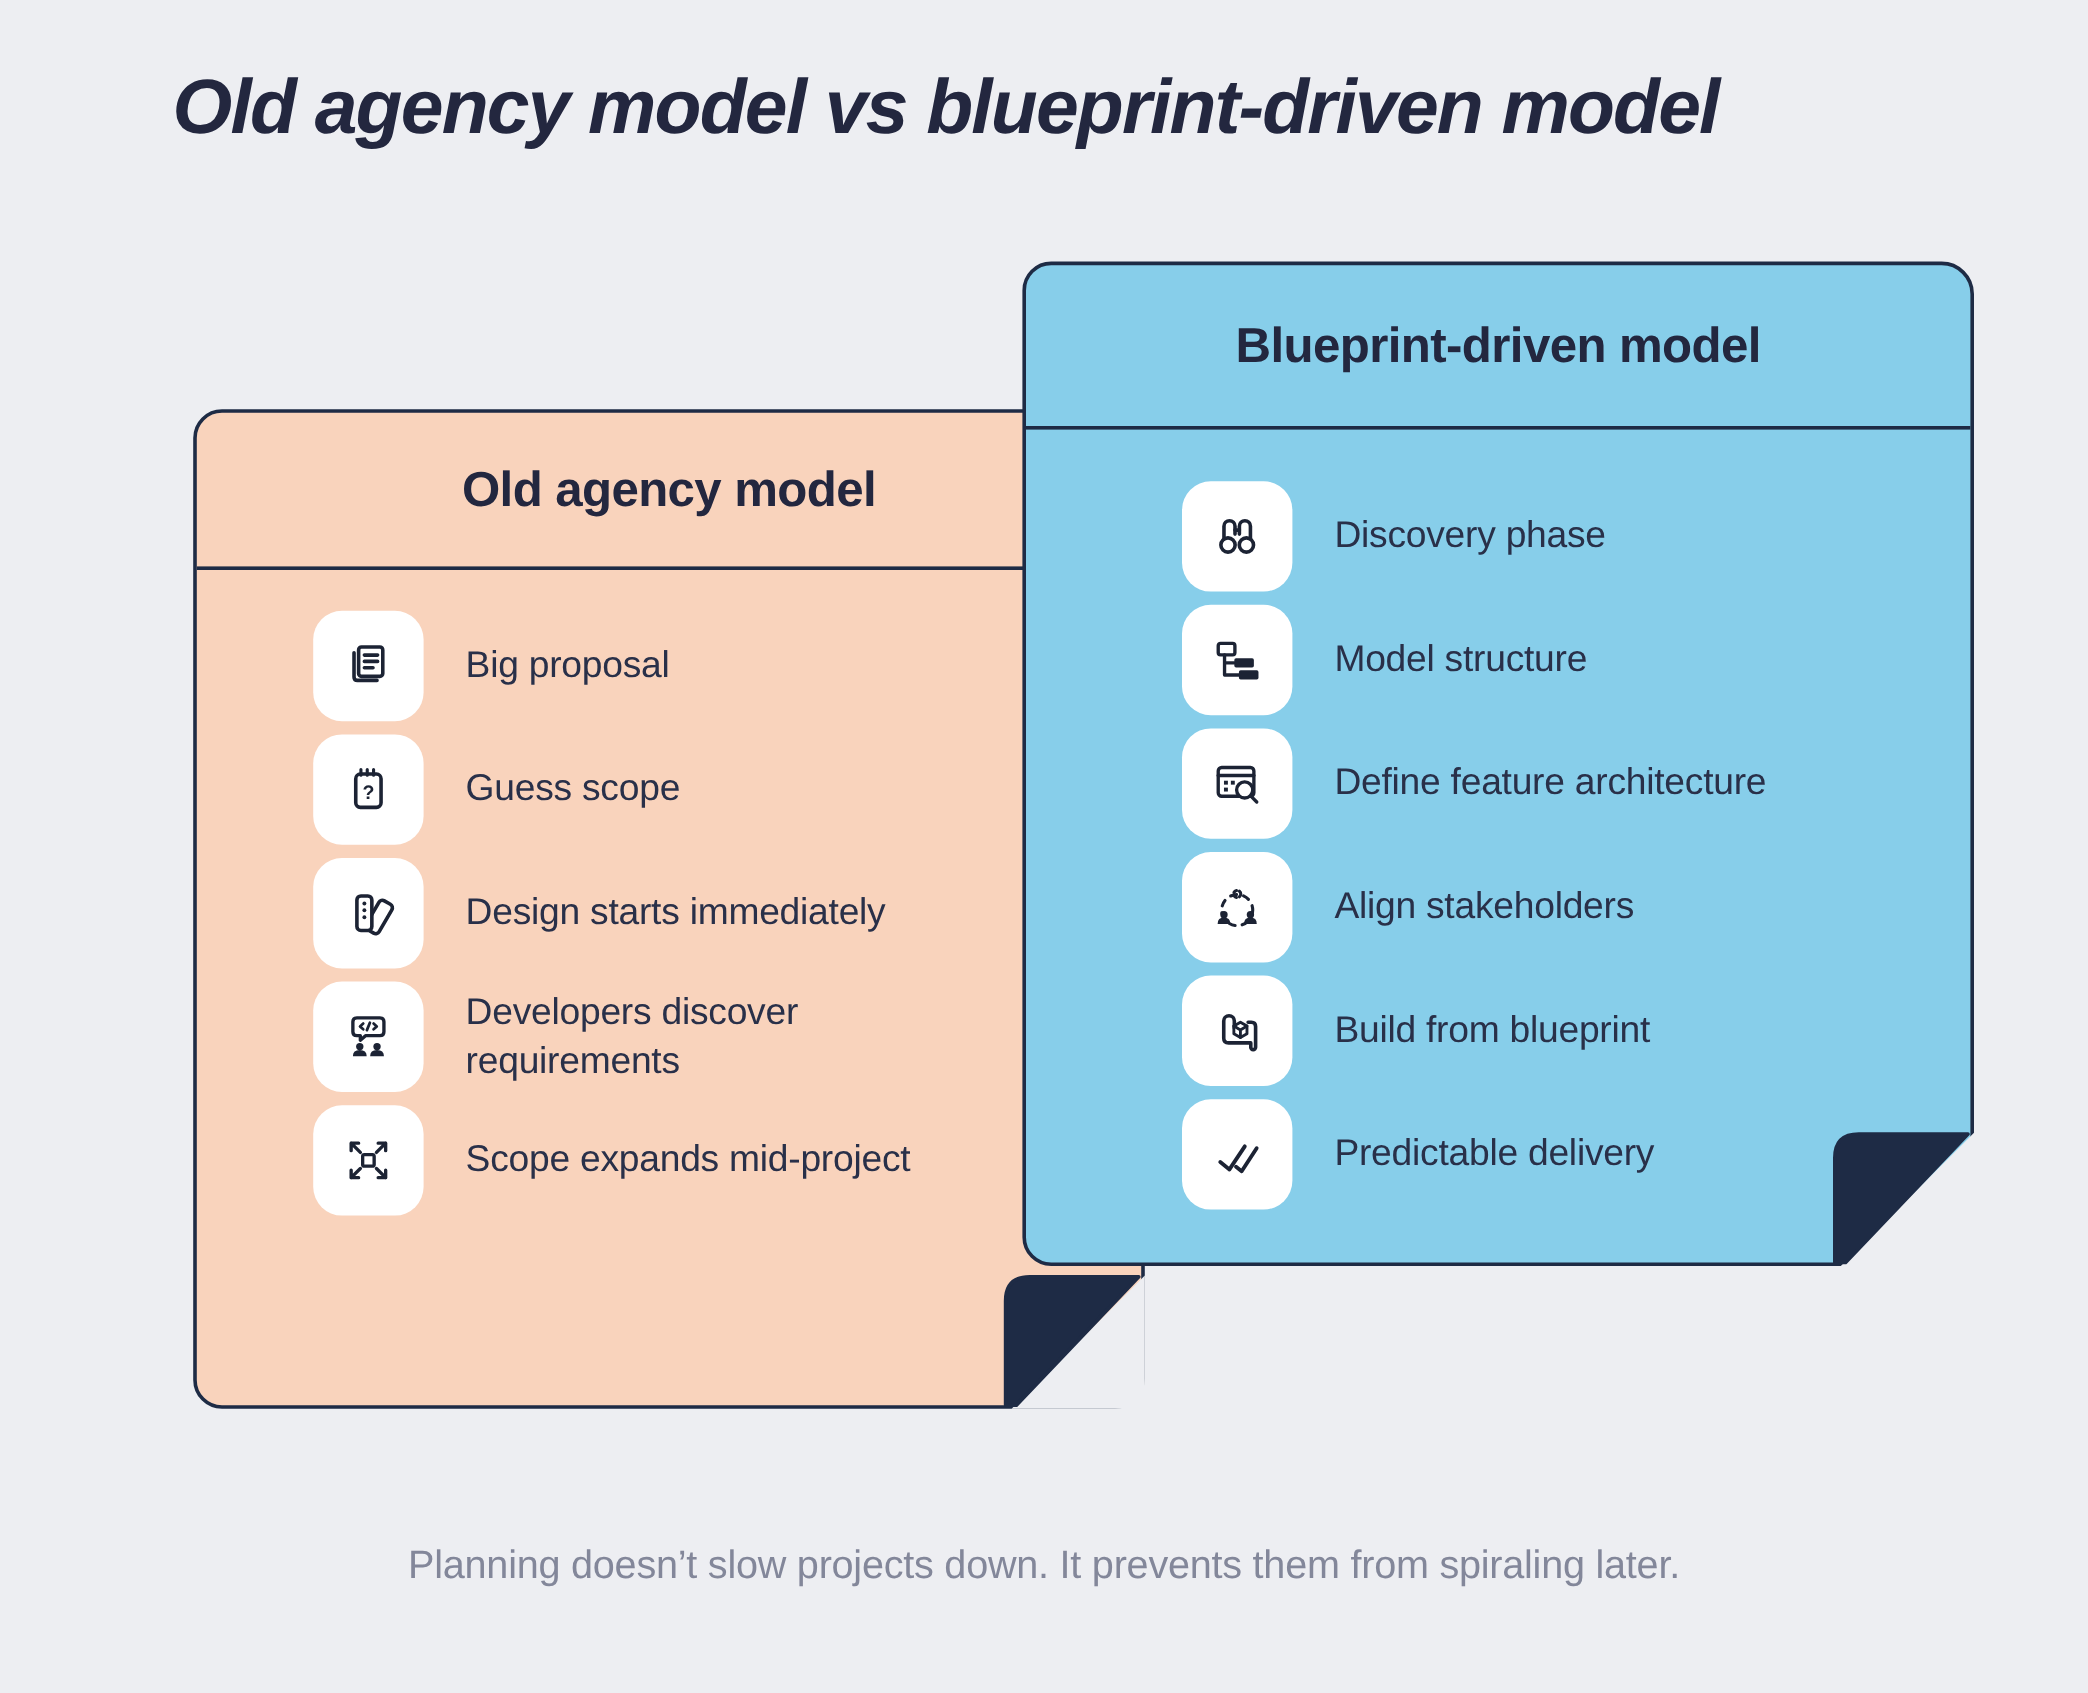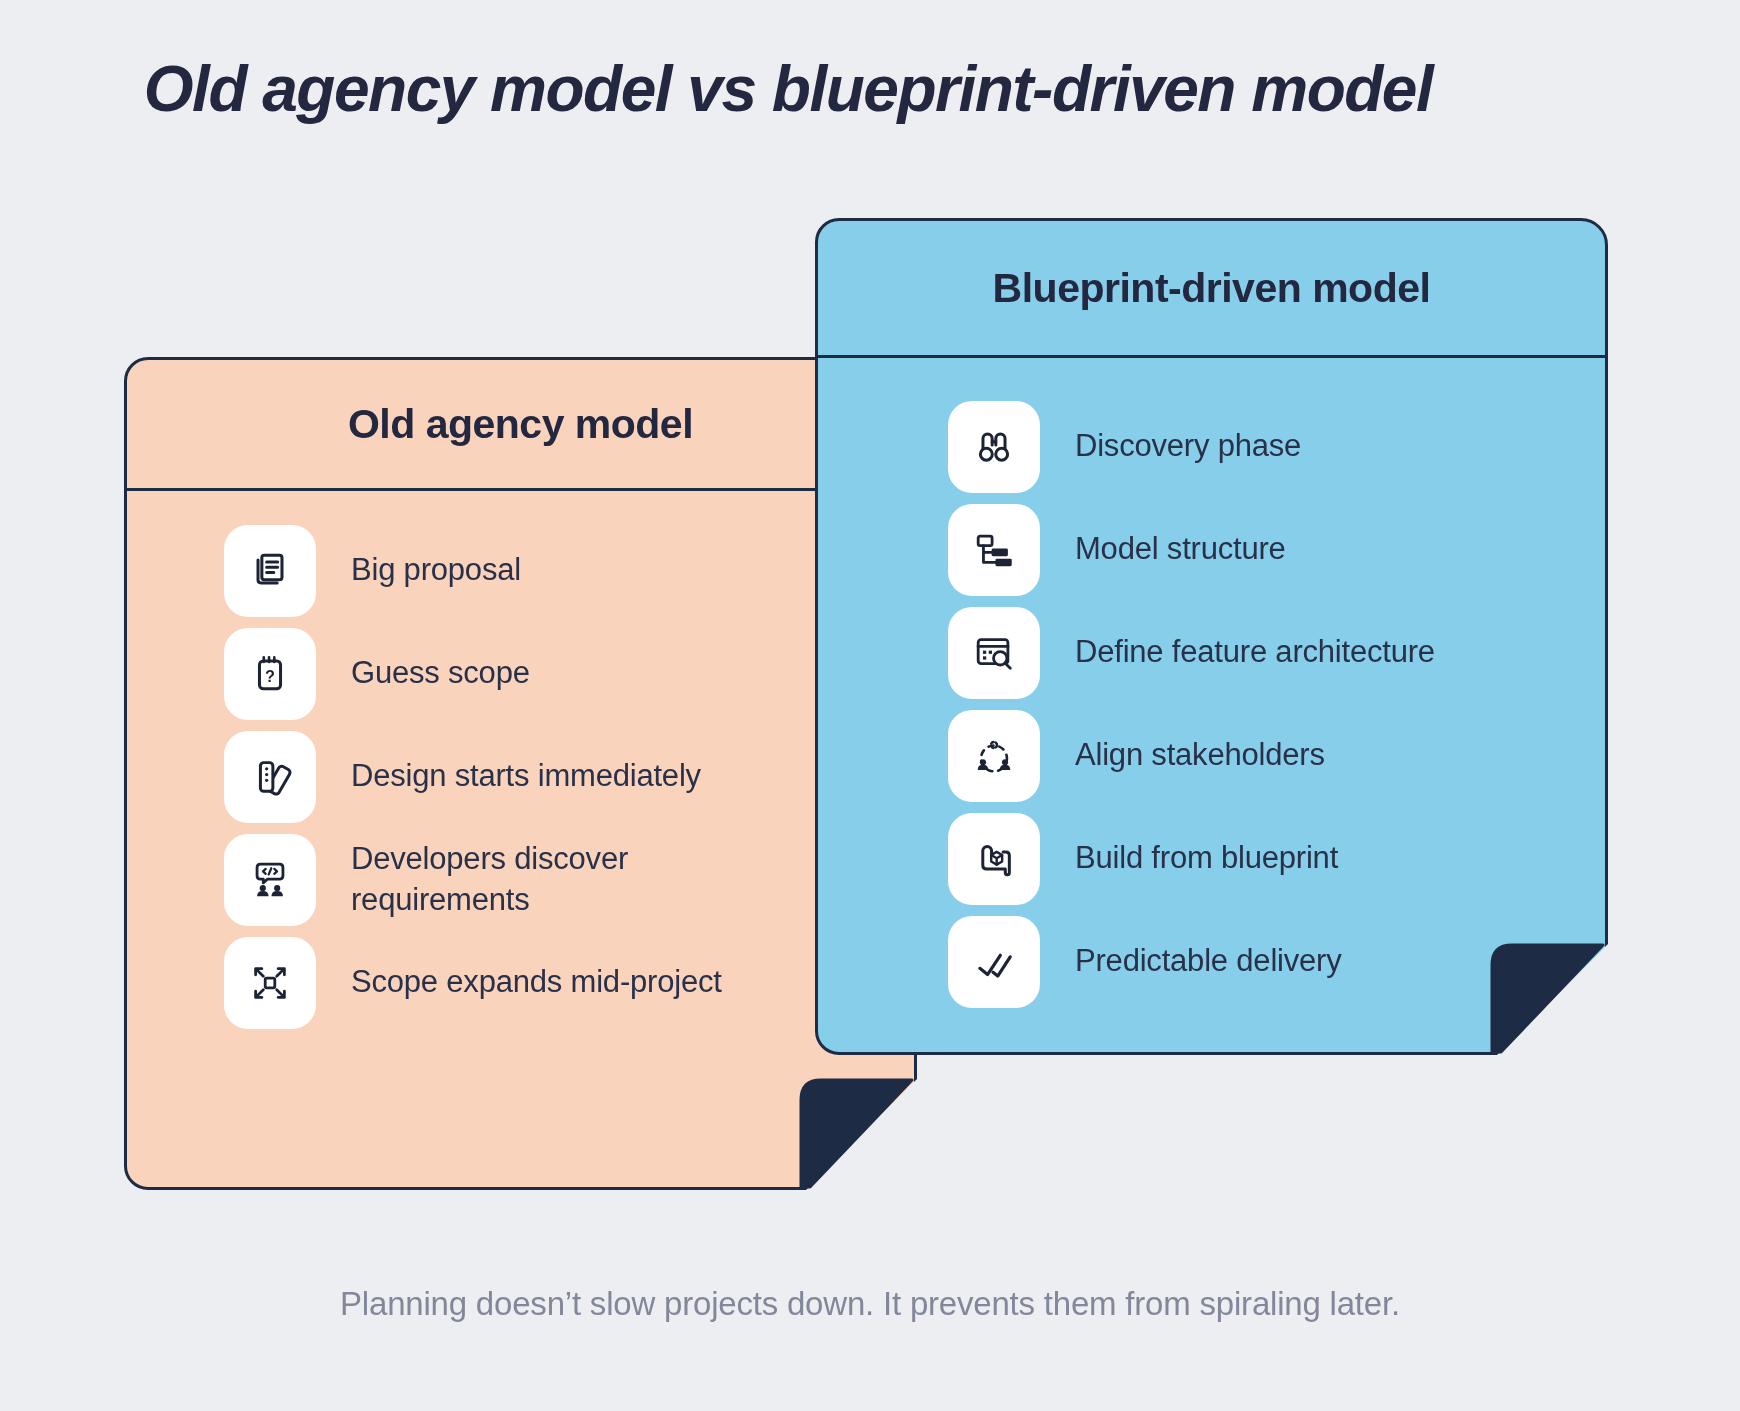--- a/index.html
+++ b/index.html
@@ -14,22 +14,23 @@
     font-family:"Liberation Sans","DejaVu Sans",sans-serif;
     color:var(--text);
   }
   .page-title{
     position:absolute;left:0;top:52px;width:1576px;text-align:center;
     font-size:64px;font-weight:700;letter-spacing:-1.5px;color:#23273f;font-style:italic;
   }
   .card{
     position:absolute;border:3px solid var(--ink);background:var(--peach);
     border-radius:24px 27px 25px 24px;
-  }
-  .card-left{left:124px;top:357px;width:793px;height:833px;background:var(--peach);z-index:1;}
+    margin-left:37px;
+  }
+  .card-left{left:124px;top:341px;width:793px;height:833px;background:var(--peach);z-index:1;}
   .card-right{left:815px;top:218px;width:793px;height:837px;background:var(--blue);z-index:2;}
   .card-header{
     position:absolute;left:0;top:0;width:100%;display:flex;align-items:center;justify-content:center;
     border-bottom:3px solid var(--ink);
     font-size:41px;font-weight:700;color:#23273f;letter-spacing:-0.5px;
   }
   .card-left .card-header{height:131px;}
   .card-right .card-header{height:137px;}
   .items{position:absolute;}
   .card-left .items{left:97px;top:159px;}

